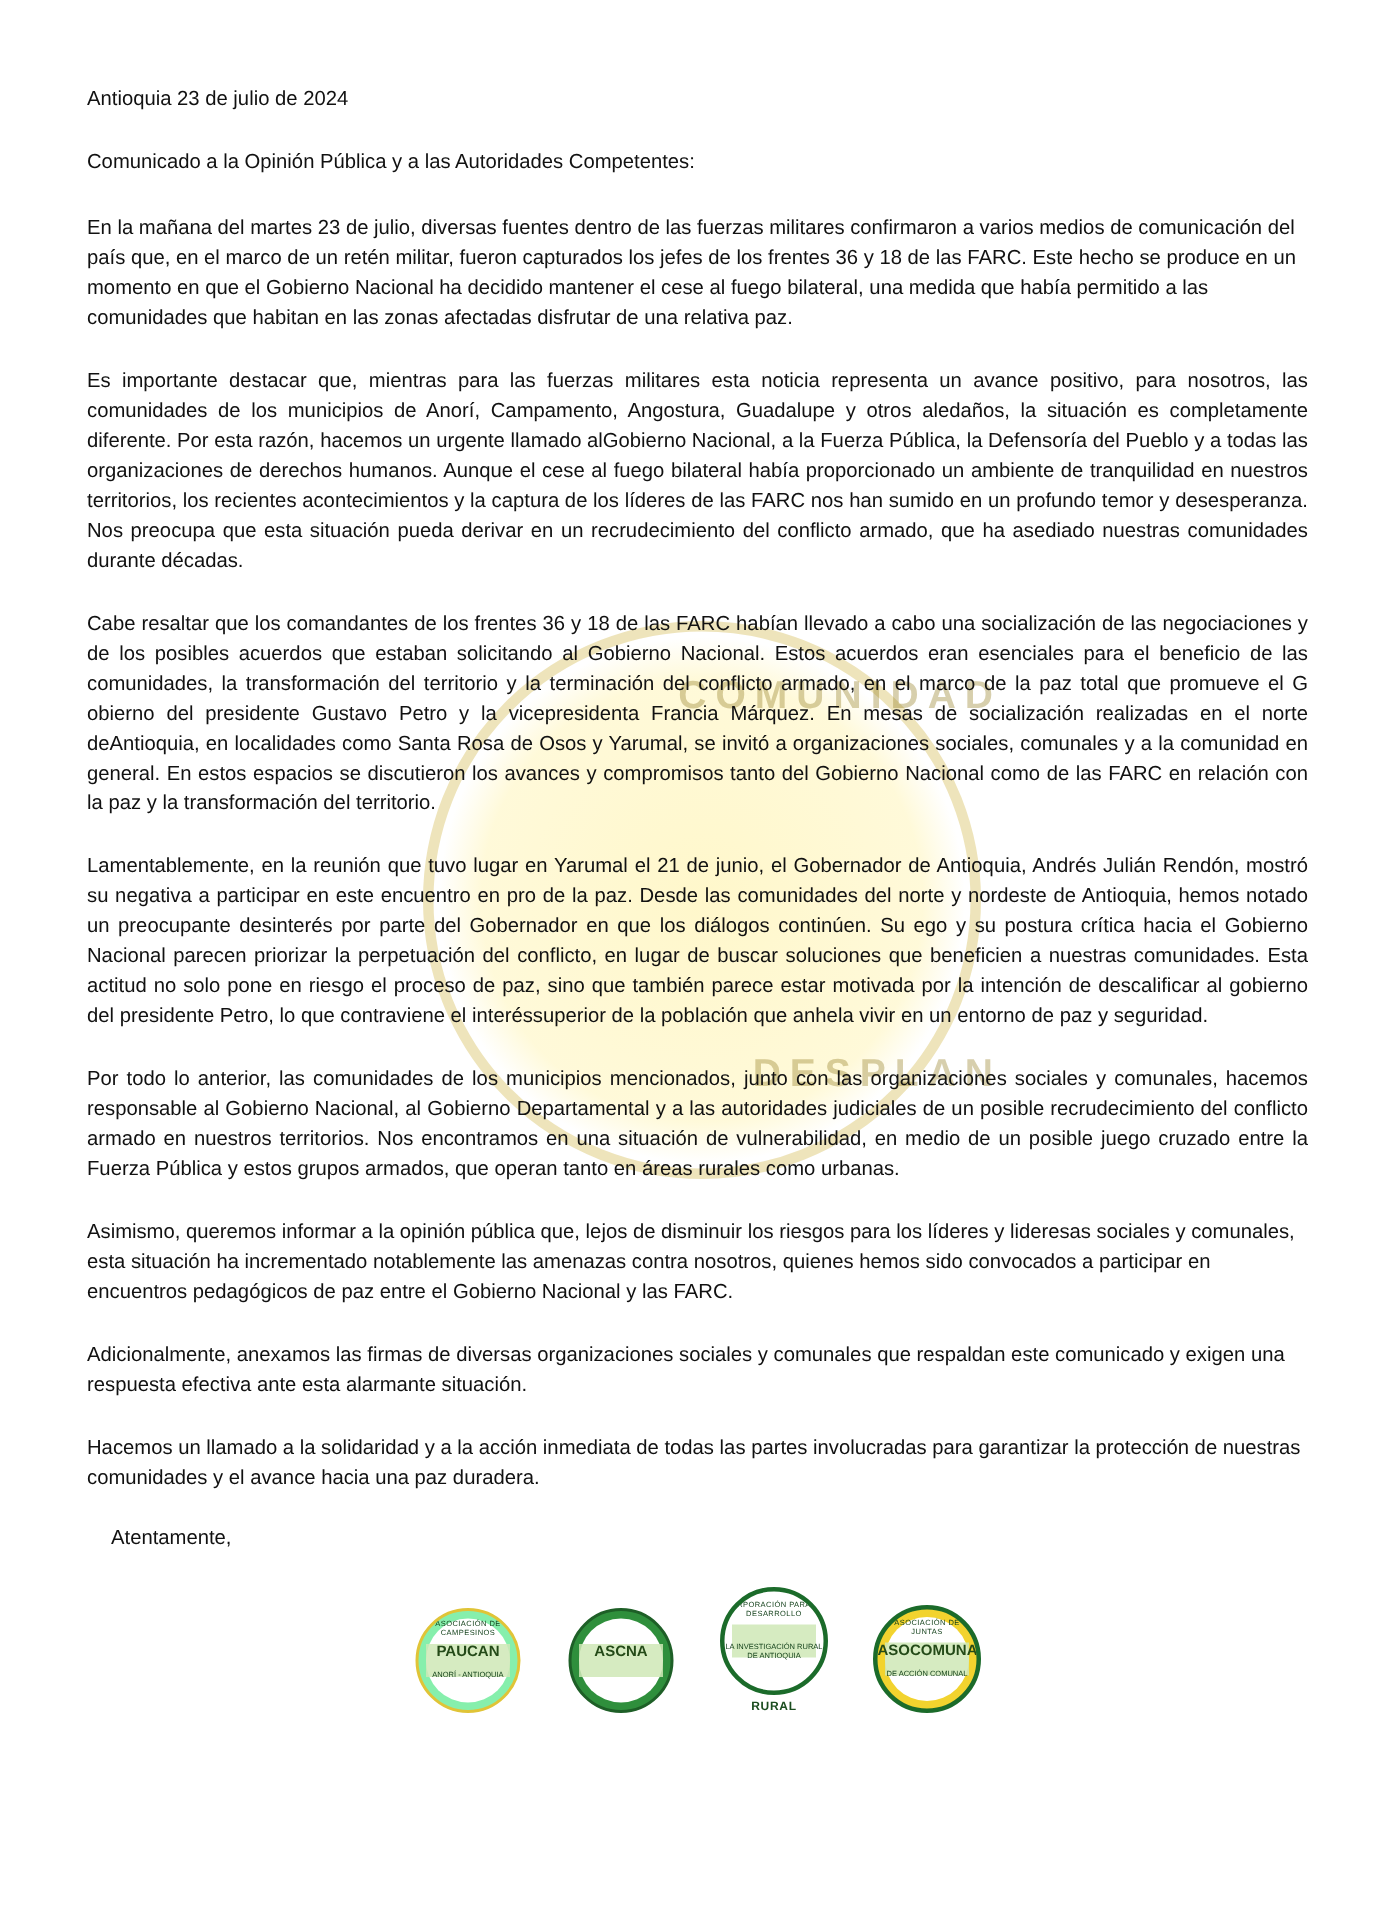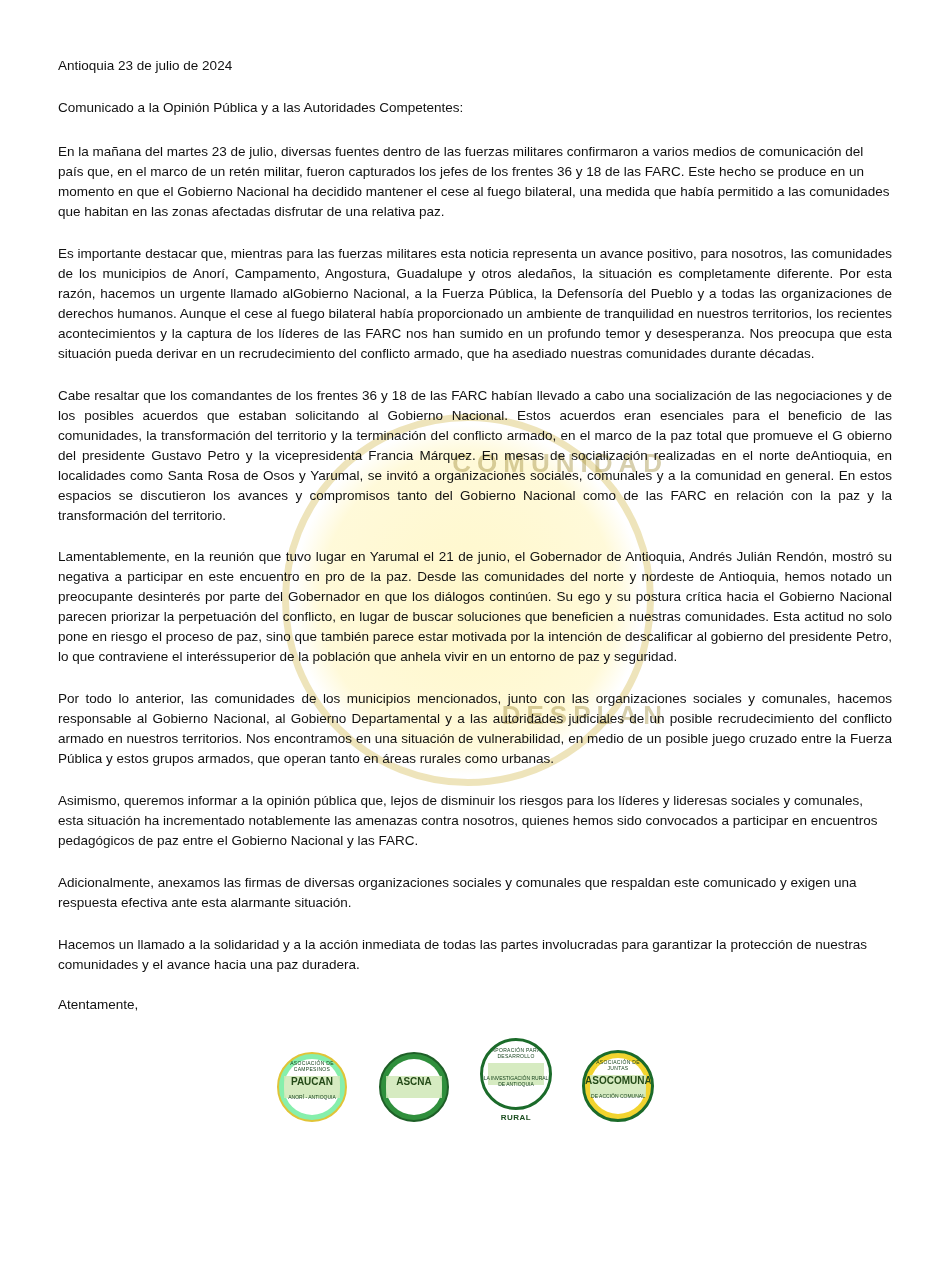--- a/index.html
+++ b/index.html
@@ -55,42 +55,42 @@
     top: 48px;
     font-size: 26px;
   }
   .watermark .wm-text-bottom {
     top: 300px;
     font-size: 26px;
   }
   .content {
     position: relative;
     z-index: 2;
-    padding: 58px 38px 0 58px;
+    padding: 58px 58px 0 58px;
   }
   .doc-date {
     font-size: 13.5px;
     margin: 0 0 27px 0;
   }
   .doc-subject {
     font-size: 13.5px;
     margin: 0 0 27px 0;
   }
   p.body-text {
     font-size: 13.5px;
     line-height: 1.48;
     margin: 0 0 22px 0;
     text-align: justify;
   }
   p.left-align {
     text-align: left;
   }
   .closing {
     font-size: 13.5px;
-    margin: 0 0 10px 0;
+    margin: 0 0 10px 16px;
   }
   .logos {
     position: relative;
     z-index: 2;
     display: flex;
     justify-content: center;
     align-items: flex-end;
     gap: 28px;
     margin-top: 26px;
   }

